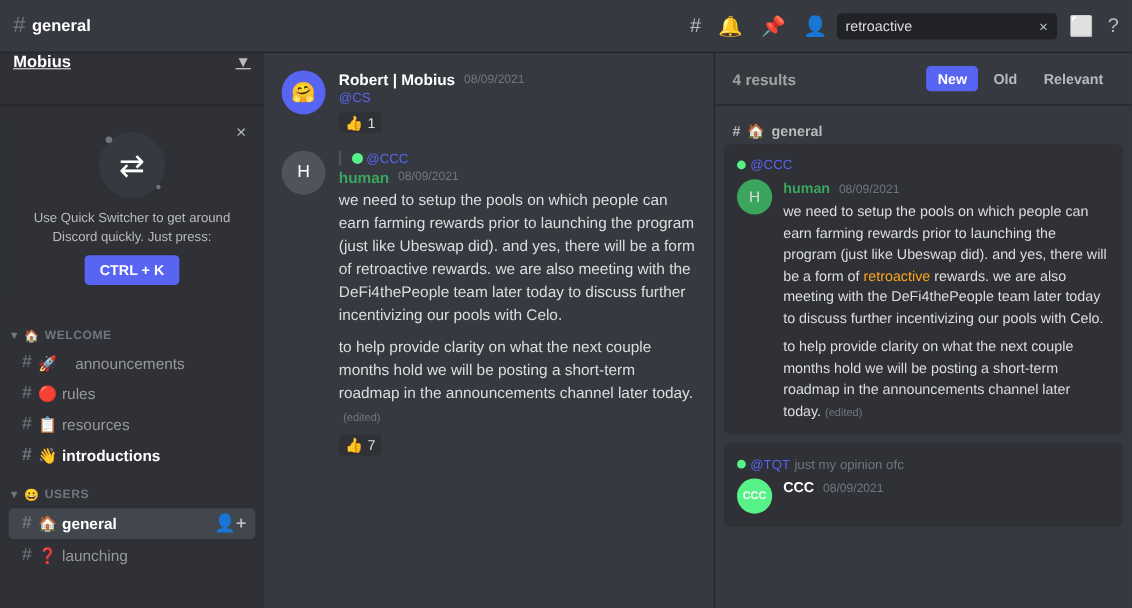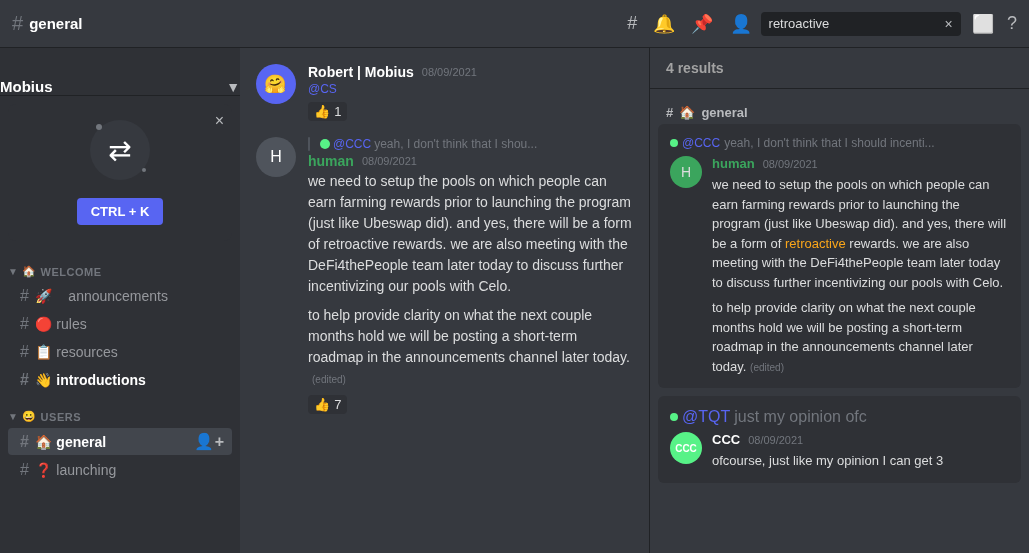--- a/index.html
+++ b/index.html
@@ -14,21 +14,21 @@
     .search-box { display: flex; align-items: center; background: #202225; border-radius: 4px; padding: 4px 8px; width: 200px; }
     .search-input { background: transparent; border: none; outline: none; color: #dcddde; font-size: 13px; flex: 1; }
     .search-clear { color: #b9bbbe; cursor: pointer; font-size: 14px; }
     .top-icon-right { color: #b9bbbe; font-size: 18px; cursor: pointer; margin-left: 12px; }
 
     
     .main { display: flex; flex: 1; overflow: hidden; }
 
     
     .sidebar { width: 240px; background: #2f3136; display: flex; flex-direction: column; flex-shrink: 0; overflow-y: auto; }
-    .server-header { display: flex; align-items: flex-end; justify-content: space-between; padding: 0 0; height: 48px; border-bottom: 1px solid #202225; cursor: pointer; }
+    .server-header { display: flex; align-items: flex-start; justify-content: space-between; padding: 0 12px; height: 48px; border-bottom: 1px solid #202225; cursor: pointer; text-decoration: underline; }
     .server-name { font-weight: 700; font-size: 15px; color: #fff; }
     .server-chevron { color: #b9bbbe; font-size: 14px; }
 
     
     .switcher-popup { background: #2f3136; border-radius: 8px; margin: 8px; padding: 16px; position: relative; text-align: center; }
     .switcher-close { position: absolute; top: 8px; right: 8px; color: #b9bbbe; cursor: pointer; font-size: 16px; }
     .switcher-icon-wrap { width: 60px; height: 60px; background: #36393f; border-radius: 50%; display: flex; align-items: center; justify-content: center; margin: 0 auto 10px; position: relative; }
     .switcher-arrows { font-size: 28px; color: #fff; }
     .switcher-dot-tl { position: absolute; top: 4px; left: 6px; width: 6px; height: 6px; background: #72767d; border-radius: 50%; }
     .switcher-dot-br { position: absolute; bottom: 8px; right: 4px; width: 4px; height: 4px; background: #72767d; border-radius: 50%; }
@@ -117,20 +117,21 @@
       <span class="server-chevron">▼</span>
     </div>
 
     <div class="switcher-popup">
       <span class="switcher-close">×</span>
       <div class="switcher-icon-wrap">
         <span class="switcher-arrows">⇄</span>
         <span class="switcher-dot-tl"></span>
         <span class="switcher-dot-br"></span>
       </div>
+      <div class="switcher-text">Use Quick Switcher to get around Discord quickly. Just press:</div>
       <div class="switcher-shortcut">CTRL + K</div>
     </div>
 
     <div class="section-header">
       <span class="section-chevron">▼</span>
       <span class="section-icon">🏠</span>
       <span>WELCOME</span>
     </div>
     <div class="channel-item">
       <span class="channel-hash-icon">#</span>
@@ -198,21 +199,20 @@
       <div class="message-group">
         <div class="avatar-placeholder" style="margin-right:12px;">
           <div style="width:40px;height:40px;border-radius:50%;background:#4f545c;display:flex;align-items:center;justify-content:center;font-size:16px;color:#fff;">H</div>
         </div>
         <div class="msg-content">
           <div class="reply-preview">
             <span style="width:2px;height:14px;background:#4f545c;border-radius:2px;display:inline-block;margin-right:6px;"></span>
             <span style="display:inline-flex;align-items:center;gap:3px;font-size:12px;color:#72767d;">
               <span style="width:10px;height:10px;background:#57f287;border-radius:50%;display:inline-block;"></span>
               <span class="msg-at">@CCC</span>
-              <span>yeah, I don't think that I shou...</span>
             </span>
           </div>
           <div class="msg-header">
             <span class="msg-author" style="color:#3ba55d;">human</span>
             <span class="msg-timestamp">08/09/2021</span>
           </div>
           <div class="msg-text">
             we need to setup the pools on which people can earn farming rewards prior to launching the program (just like Ubeswap did). and yes, there will be a form of retroactive rewards. we are also meeting with the DeFi4thePeople team later today to discuss further incentivizing our pools with Celo.
           </div>
           <div class="msg-text" style="margin-top:8px;">
@@ -224,34 +224,38 @@
           </div>
         </div>
       </div>
 
     </div>
   </div>
 
   <div class="search-panel">
     <div class="search-panel-header">
       <span class="results-count">4 results</span>
+      <div class="results-filters">
+        <button class="filter-btn active">New</button>
+        <button class="filter-btn inactive">Old</button>
+        <button class="filter-btn inactive">Relevant</button>
+      </div>
     </div>
     <div class="search-results">
       <div class="result-channel">
         <span>#</span>
         <span>🏠</span>
         <span>general</span>
       </div>
 
       <div class="result-item">
         <div class="result-reply-preview">
           <span style="display:inline-flex;align-items:center;gap:4px;font-size:12px;color:#72767d;">
             <span style="width:8px;height:8px;background:#57f287;border-radius:50%;display:inline-block;"></span>
             <span class="msg-at">@CCC</span>
-            <span>yeah, I don't think that I should incenti...</span>
           </span>
         </div>
         <div class="result-msg-row">
           <div class="result-avatar" style="background:#3ba55d;">H</div>
           <div>
             <div style="display:flex;align-items:baseline;gap:8px;margin-bottom:2px;">
               <span class="result-author" style="color:#3ba55d;">human</span>
               <span class="result-timestamp">08/09/2021</span>
             </div>
             <div class="result-text">
@@ -259,36 +263,33 @@
             </div>
             <div class="result-text" style="margin-top:6px;">
               to help provide clarity on what the next couple months hold we will be posting a short-term roadmap in the announcements channel later today. <span class="result-edited">(edited)</span>
             </div>
           </div>
         </div>
       </div>
 
       <div class="result-item">
         <div class="result-reply-preview">
-          <span style="display:inline-flex;align-items:center;gap:4px;font-size:16px;color:#72767d;">
+          <span style="display:inline-flex;align-items:center;gap:4px;font-size:12px;color:#72767d;">
             <span style="width:8px;height:8px;background:#57f287;border-radius:50%;display:inline-block;"></span>
             <span class="msg-at">@TQT</span>
             <span>just my opinion ofc</span>
           </span>
         </div>
         <div class="result-msg-row">
           <div class="result-avatar-discord" style="font-size:10px;font-weight:700;color:#fff;">CCC</div>
           <div>
             <div style="display:flex;align-items:baseline;gap:8px;margin-bottom:2px;">
               <span class="result-author">CCC</span>
               <span class="result-timestamp">08/09/2021</span>
             </div>
-            <div class="result-text">
-              ofcourse, just like my opinion I can get 3
-            </div>
           </div>
         </div>
       </div>
 
     </div>
   </div>
 
 </div>
 
 </body></html>

